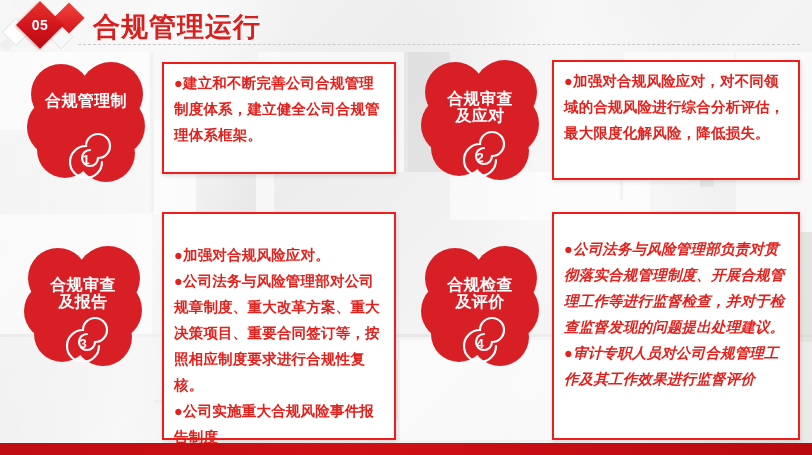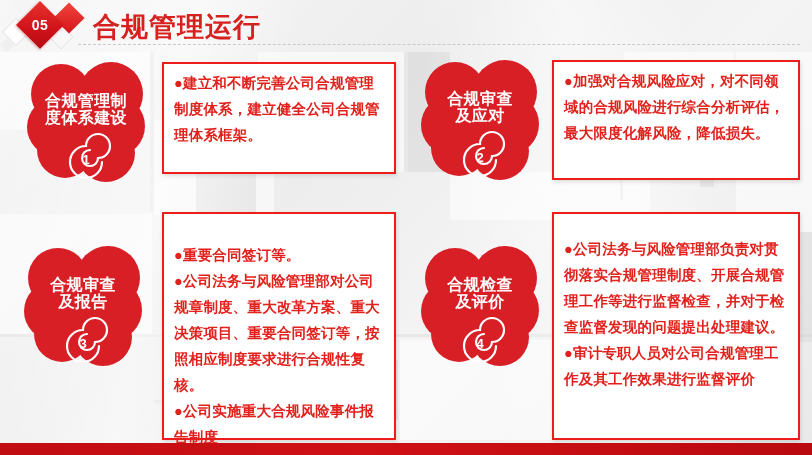--- a/index.html
+++ b/index.html
@@ -126,21 +126,20 @@
       <i class="b-tl"></i>
         <i class="b-tr"></i>
         <i class="b-ml"></i>
       <i class="b-mr"></i>
         <i class="b-bl"></i>
         <i class="b-br"></i>
         <i class="b-c"></i>
     </div>
     <div class="badge-label">
       <div>合规管理制</div>
-      <div>度体系建设</div>
     </div>
     <div class="swirl">
       <svg width="56" height="46" viewBox="0 0 56 46">
         <path d="M44 30 A16 16 0 1 1 28 14 A12 12 0 1 1 40 26 A8 8 0 1 1 32 18" fill="none" stroke="#ffffff" stroke-width="2.2" stroke-linecap="round"></path>
       </svg>
     </div>
     <div class="badge-num">1</div>
   </div>
 
   <div class="card" style="left:162px;top:62px;width:234px;height:112px;">
@@ -194,21 +193,21 @@
     <div class="swirl">
       <svg width="56" height="46" viewBox="0 0 56 46">
         <path d="M44 30 A16 16 0 1 1 28 14 A12 12 0 1 1 40 26 A8 8 0 1 1 32 18" fill="none" stroke="#ffffff" stroke-width="2.2" stroke-linecap="round"></path>
       </svg>
     </div>
     <div class="badge-num">3</div>
   </div>
 
   <div class="card" style="left:162px;top:212px;width:234px;height:228px;">
     <div class="card-body" style="padding-top:28px;">
-      <p>●重要合同签订等。</p>
+      <p>●加强对合规风险应对。</p>
       <p>●公司法务与风险管理部对公司规章制度、重大改革方案、重大决策项目、重要合同签订等，按照相应制度要求进行合规性复核。</p>
       <p>●公司实施重大合规风险事件报告制度</p>
     </div>
   </div>
 
   <div class="badge" style="left:421px;top:246px;">
     <div class="blob">
       <i class="b-tl"></i>
         <i class="b-tr"></i>
         <i class="b-ml"></i>
@@ -222,21 +221,21 @@
       <div>及评价</div>
     </div>
     <div class="swirl">
       <svg width="56" height="46" viewBox="0 0 56 46">
         <path d="M44 30 A16 16 0 1 1 28 14 A12 12 0 1 1 40 26 A8 8 0 1 1 32 18" fill="none" stroke="#ffffff" stroke-width="2.2" stroke-linecap="round"></path>
       </svg>
     </div>
     <div class="badge-num">4</div>
   </div>
 
-  <div class="card" style="left:552px;top:212px;width:248px;height:228px;">
+  <div class="card" style="left:552px;top:212px;width:248px;height:228px;font-style:italic;">
     <div class="card-body" style="padding-top:22px;">
       <p>●公司法务与风险管理部负责对贯彻落实合规管理制度、开展合规管理工作等进行监督检查，并对于检查监督发现的问题提出处理建议。</p>
       <p>●审计专职人员对公司合规管理工作及其工作效果进行监督评价</p>
     </div>
   </div>
 
   <div class="footbar"></div>
 </div>
 
 </body></html>

